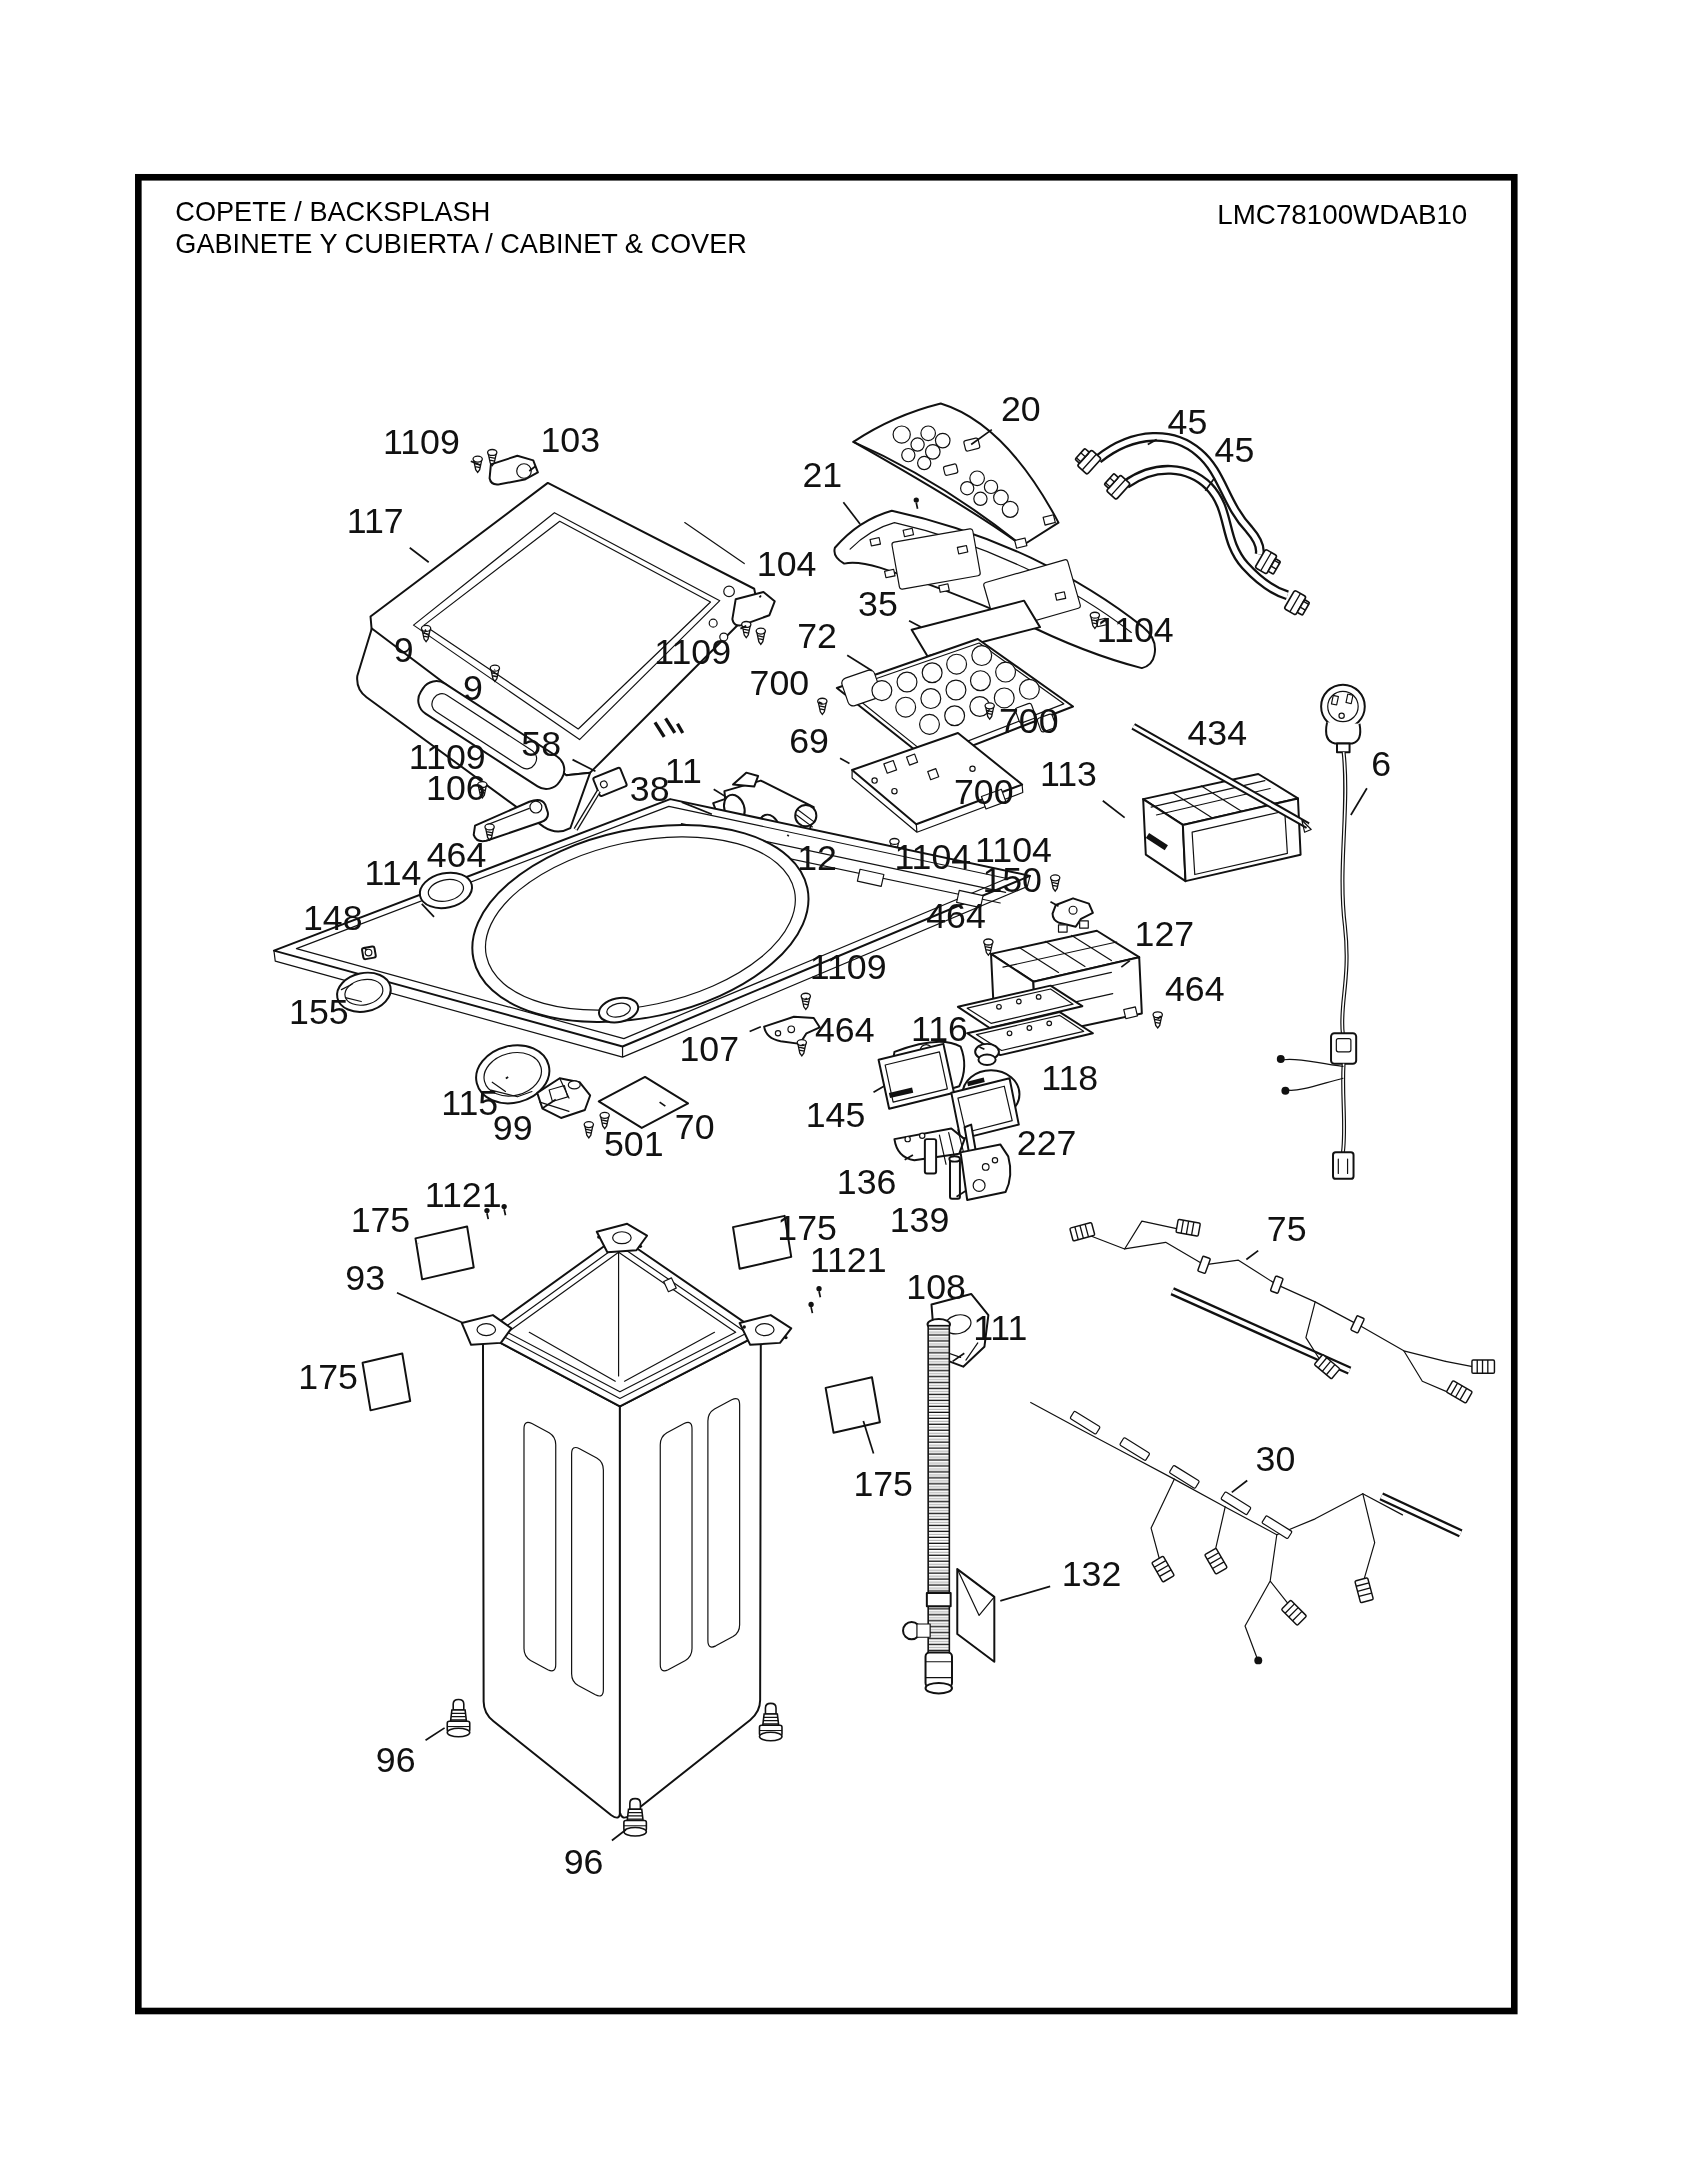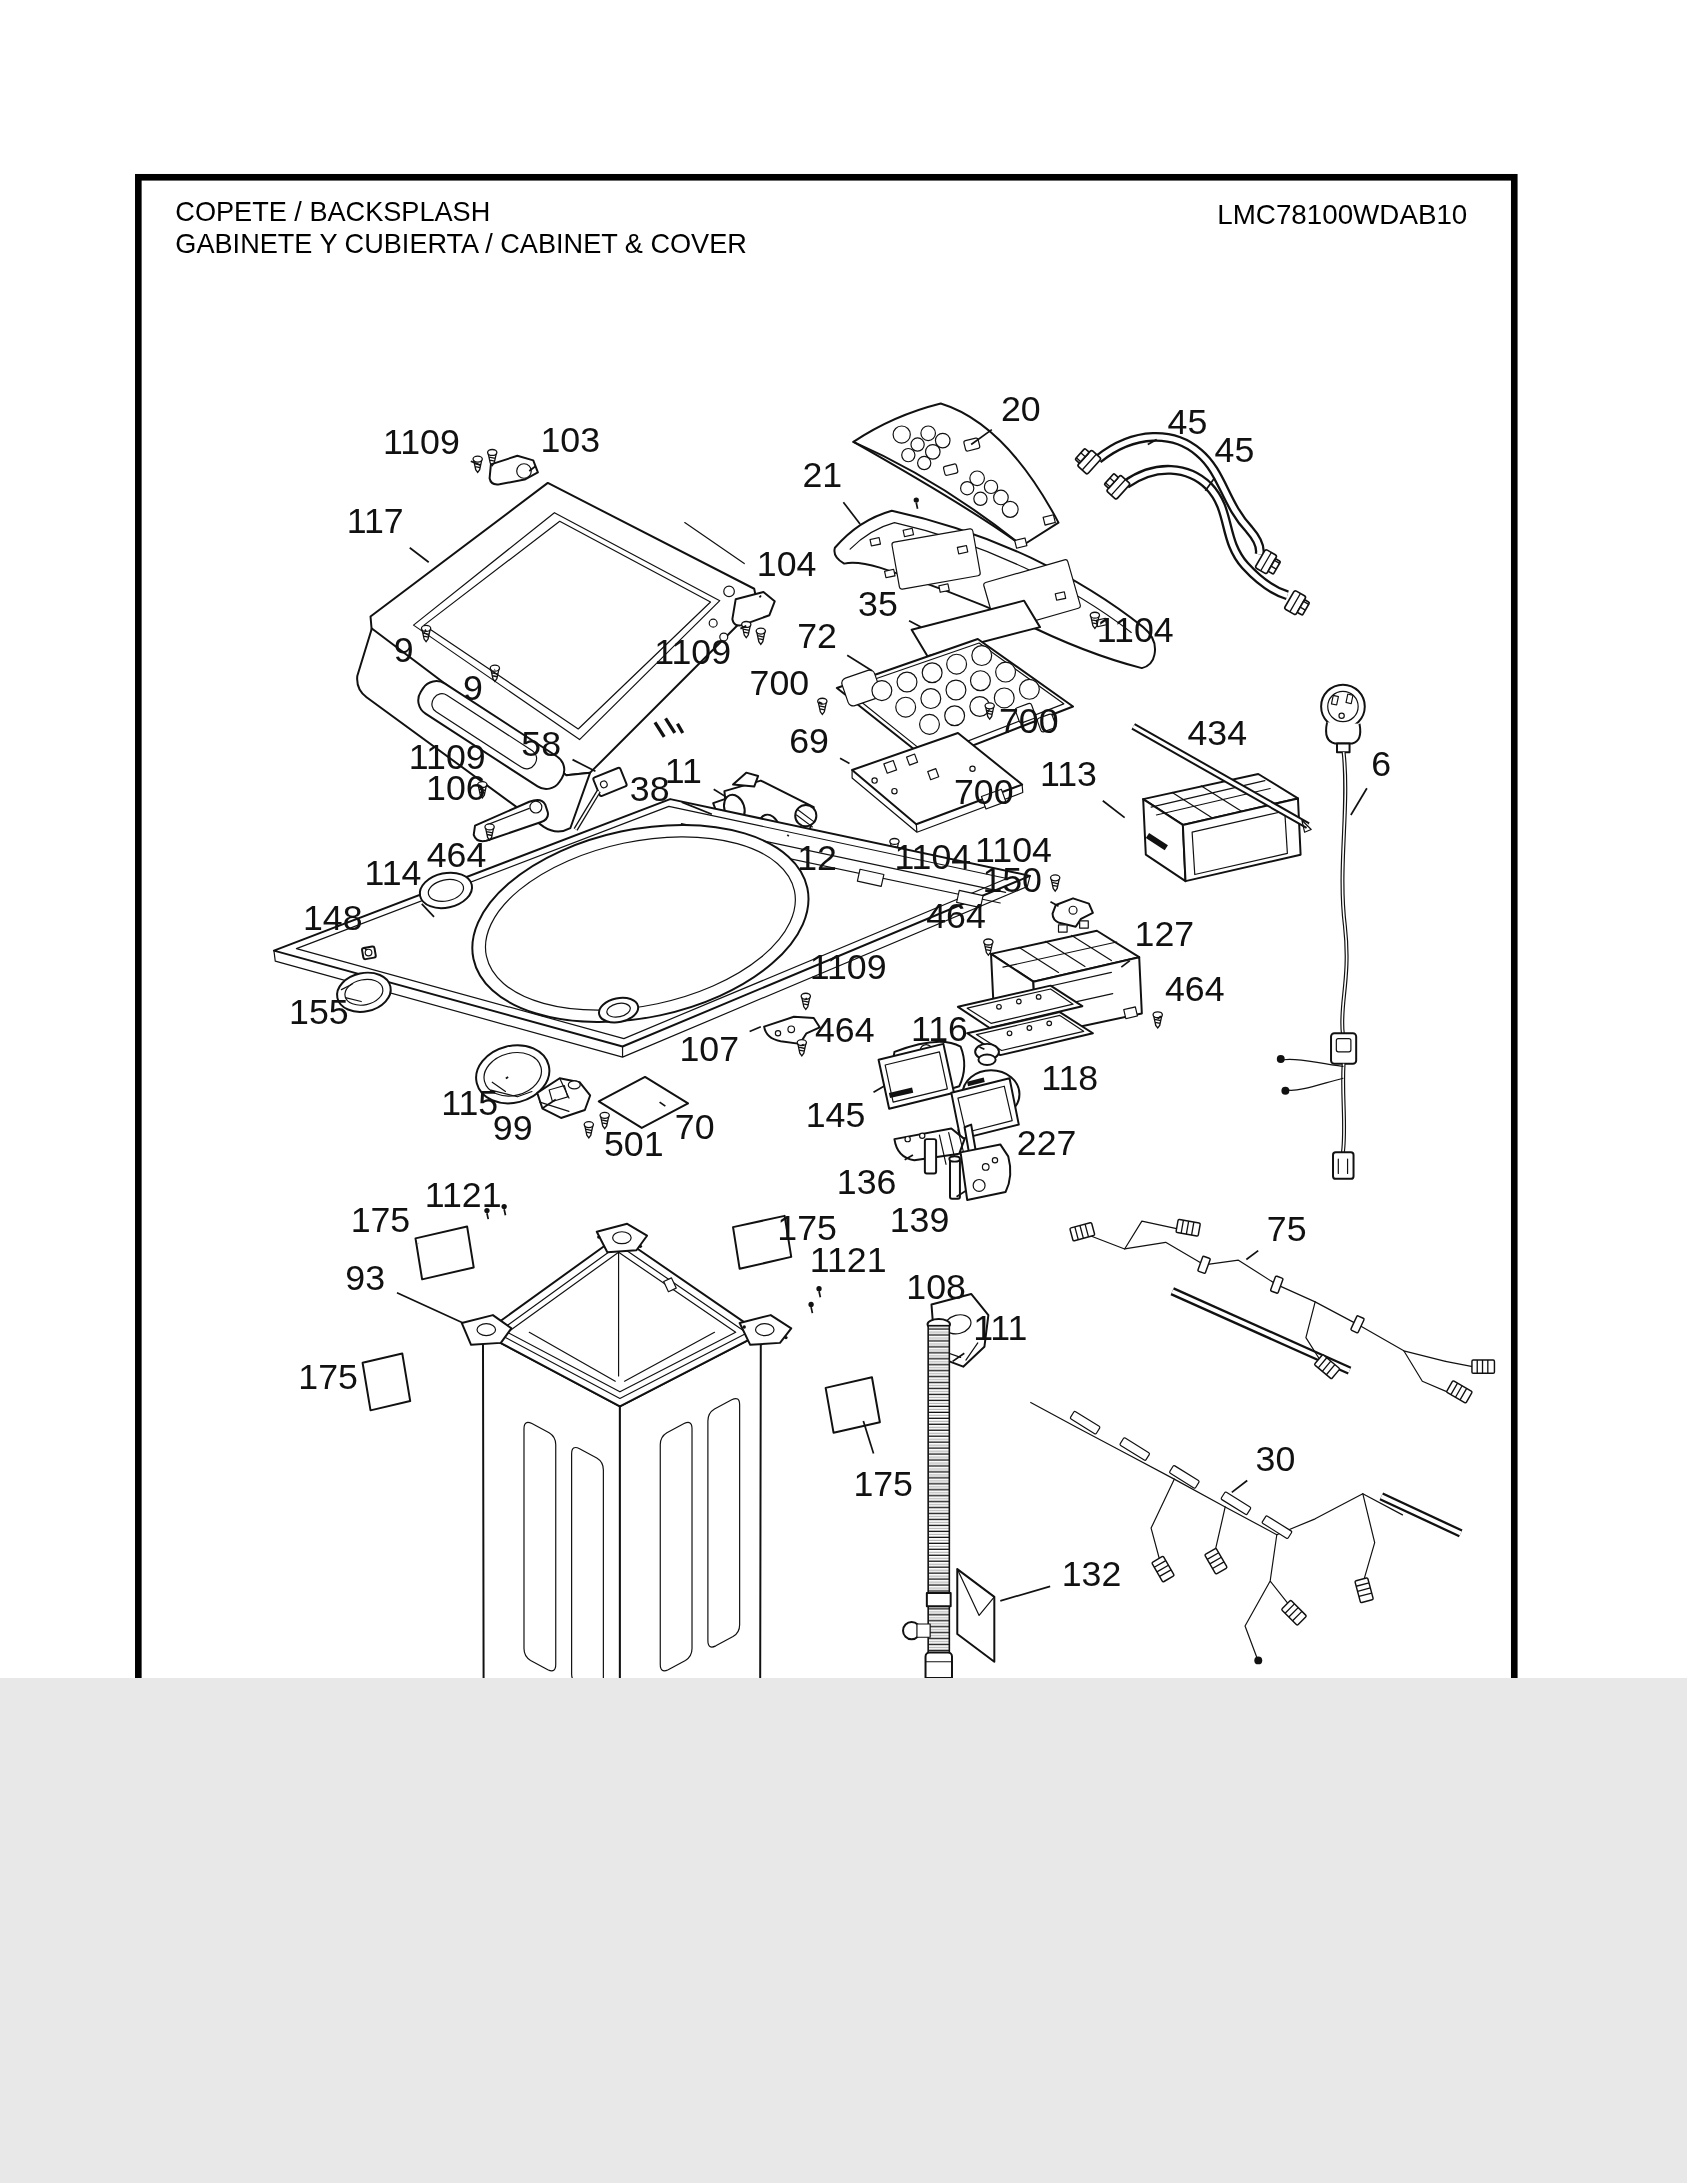--- a/index.html
+++ b/index.html
@@ -1,16 +1,16 @@
 <!DOCTYPE html>
 <html style="font-size:10.6px"><head>
 <meta charset="utf-8">
 <style>
   html,body{margin:0;padding:0;background:#e8e8e8;}
-  .page{position:relative;width:1687px;height:1678px;background:#ffffff;font-family:"Liberation Sans",sans-serif;}
+  .page{position:relative;width:1687px;height:2183px;background:#ffffff;font-family:"Liberation Sans",sans-serif;}
   svg{position:absolute;left:0;top:0;}
   .ln{fill:none;stroke:#111;stroke-width:3;stroke-linejoin:round;stroke-linecap:round;}
   .lt{fill:none;stroke:#111;stroke-width:1.8;stroke-linejoin:round;stroke-linecap:round;}
   .fw{fill:#ffffff;stroke:#111;stroke-width:3;stroke-linejoin:round;}
   .ft{fill:#ffffff;stroke:#111;stroke-width:1.8;stroke-linejoin:round;}
   .hdr{font-family:"Liberation Sans",sans-serif;font-size:41px;fill:#000;}
   .mdl{font-family:"Liberation Sans",sans-serif;font-size:42px;fill:#000;}
   .callout{font-family:"Liberation Sans",sans-serif;font-size:54px;fill:#111;}
   .leader{stroke:#111;stroke-width:2.6;fill:none;}
 </style>

